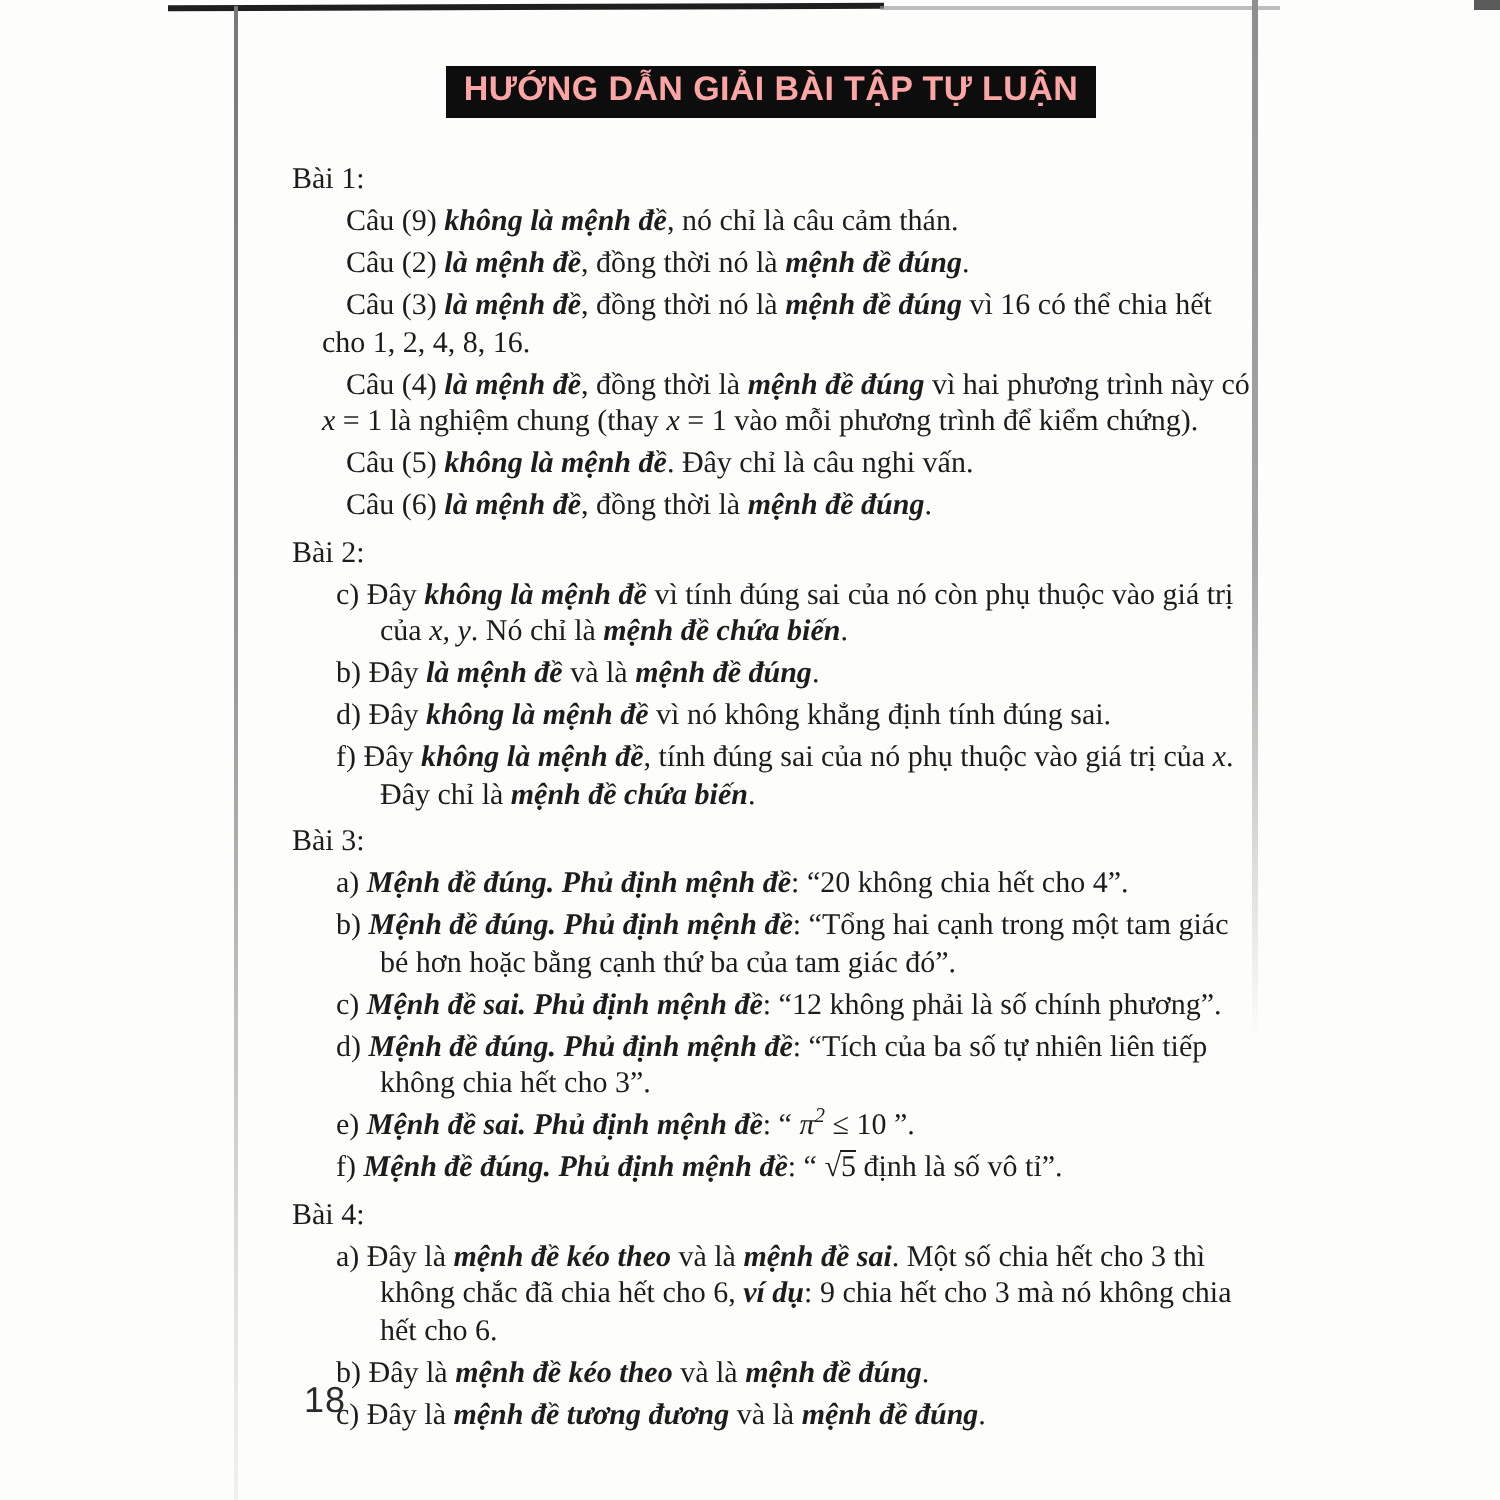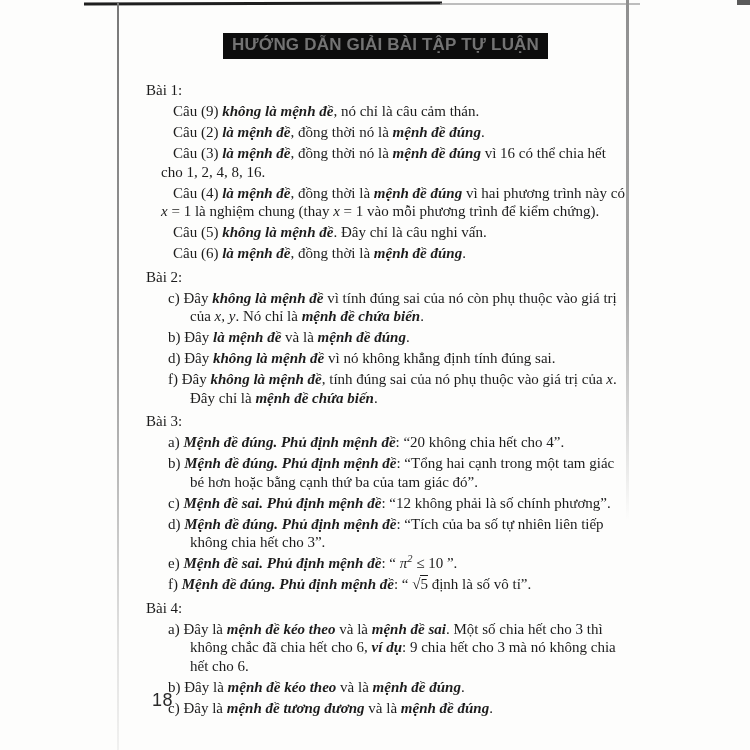--- a/index.html
+++ b/index.html
@@ -14,21 +14,21 @@
     background:linear-gradient(to bottom,#787878 0%,#9a9a9a 45%,rgba(150,150,150,.28) 85%,rgba(150,150,150,.12) 100%);}
   .scan-edge-right{position:absolute;left:626px;top:0;width:3px;height:520px;
     background:linear-gradient(to bottom,#8f8f8f 0%,#a8a8a8 55%,rgba(160,160,160,0) 100%);}
   .scan-top-line{position:absolute;left:84px;top:2px;width:358px;height:3px;background:#1f1f1f;transform:rotate(-0.2deg);}
   .scan-top-line-light{position:absolute;left:440px;top:3px;width:200px;height:2px;background:#9b9b9b;opacity:.65;}
   .scan-corner{position:absolute;right:0;top:0;width:13px;height:5px;background:#5a5a5a;}
 
   .content{position:absolute;left:146px;top:33px;width:479px;}
 
   .title-bar{
-    width:fit-content;margin:0 auto 22px auto;background:#0d0d0d;color:#737373;
+    width:fit-content;margin:0 auto 22px auto;background:#0d0d0d;color:#fca5a5;
     font-family:"Liberation Sans","DejaVu Sans",sans-serif;font-weight:700;
     font-size:17px;letter-spacing:.2px;padding:2px 9px 4px 9px;white-space:nowrap;
   }
 
   .sec-head{font-size:15px;font-weight:400;margin:5px 0 2px 0;line-height:18.5px;}
   .item{margin:2.5px 0;line-height:18.5px;font-size:15px;}
   .item.cau{padding-left:15px;text-indent:12px;}
   .item.li{padding-left:44px;text-indent:-22px;}
   .marker{font-style:normal;font-weight:400;}
   .seg.n{}

